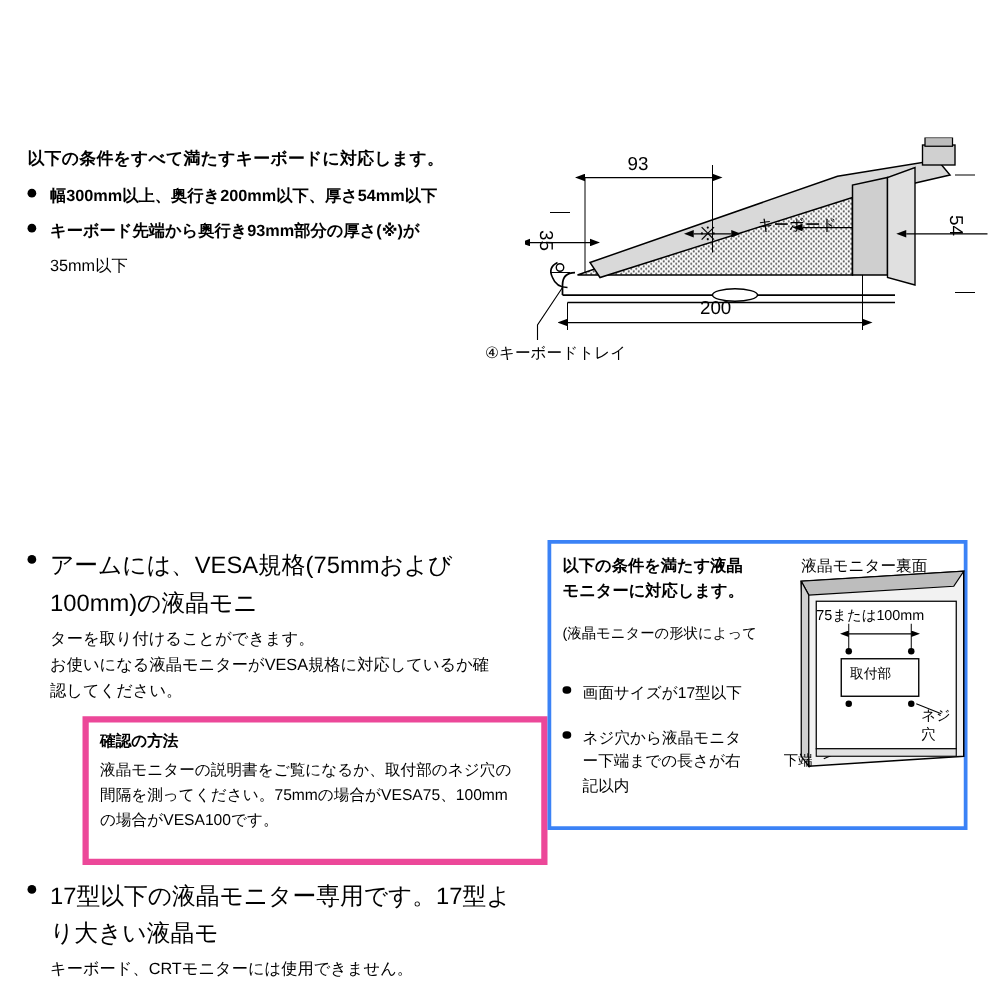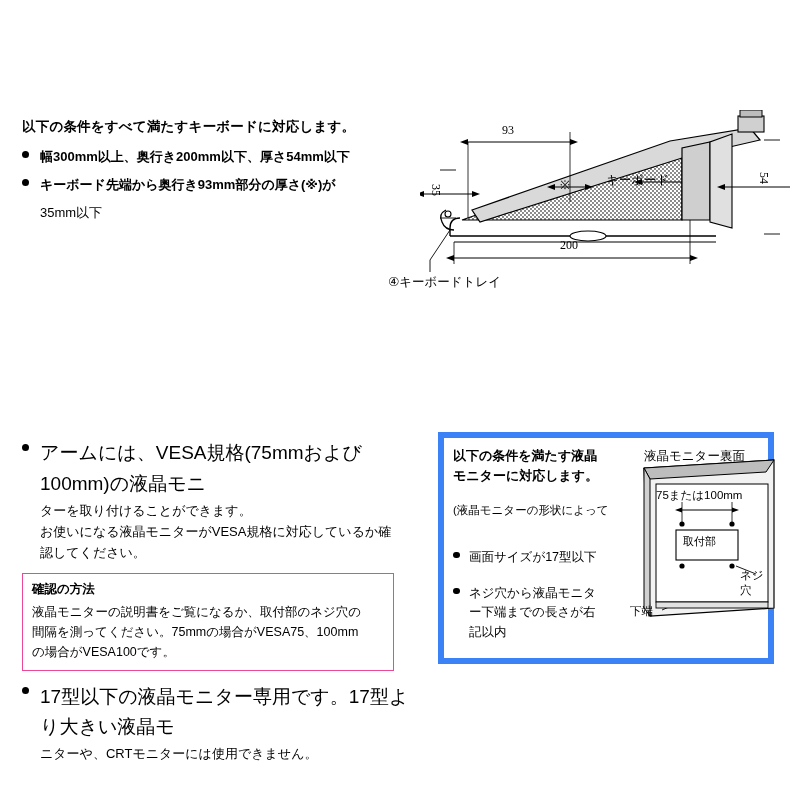--- a/index.html
+++ b/index.html
@@ -63,22 +63,22 @@
   
   .drawing-top {
     position: absolute;
     left: 420px;
     top: 110px;
     width: 370px;
     height: 200px;
   }
   .dim-label {
     position: absolute;
-    font-size: 12px;
-    font-family: Liberation Serif, serif;
+    font-size: 15px;
+    font-family: Liberation Sans, sans-serif;
   }
   .cap-label {
     position: absolute;
     font-size: 12.5px;
   }
 
   
   .lower-left {
     position: absolute;
     left: 22px;
@@ -99,25 +99,26 @@
     height: 7px;
     border-radius: 50%;
     background: #000;
   }
   .ll-sub {
     font-size: 13px;
     line-height: 1.62;
     padding-left: 18px;
   }
   .confirm-box {
-    border: 1px solid #ec4899;
+    border: 5px solid #ec4899;
     margin-top: 10px;
-    padding: 7px 9px 8px 9px;
+    padding: 7px 9px 21px 9px;
     width: 372px;
     box-sizing: border-box;
+    margin-left: 44px;
   }
   .confirm-title {
     font-size: 12.5px;
     font-weight: bold;
     margin-bottom: 4px;
   }
   .confirm-body {
     font-size: 12.5px;
     line-height: 1.6;
   }
@@ -125,21 +126,21 @@
     margin-top: 11px;
   }
 
   
   .lower-right {
     position: absolute;
     left: 438px;
     top: 432px;
     width: 336px;
     height: 232px;
-    border: 6px solid #3b82f6;
+    border: 3px solid #3b82f6;
     box-sizing: border-box;
   }
   .lr-heading {
     position: absolute;
     left: 9px;
     top: 8px;
     width: 175px;
     font-size: 13px;
     font-weight: bold;
     line-height: 1.5;
@@ -289,21 +290,21 @@
       <div class="confirm-title">確認の方法</div>
       <div class="confirm-body">液晶モニターの説明書をご覧になるか、取付部のネジ穴の</div>
       <div class="confirm-body">間隔を測ってください。75mmの場合がVESA75、100mm</div>
       <div class="confirm-body">の場合がVESA100です。</div>
     </div>
 
     <div class="ll-para ll-last">
       <span class="dot"></span>
       <span>17型以下の液晶モニター専用です。17型より大きい液晶モ</span>
     </div>
-    <div class="ll-sub">ニターや、CRTモニターには使用できません。</div>
+    <div class="ll-sub">キーボード、CRTモニターには使用できません。</div>
   </div>
 
   <div class="lower-right">
 
     <div class="lr-heading">
       <div>以下の条件を満たす液晶</div>
       <div>モニターに対応します。</div>
     </div>
 
     <div class="lr-note">

